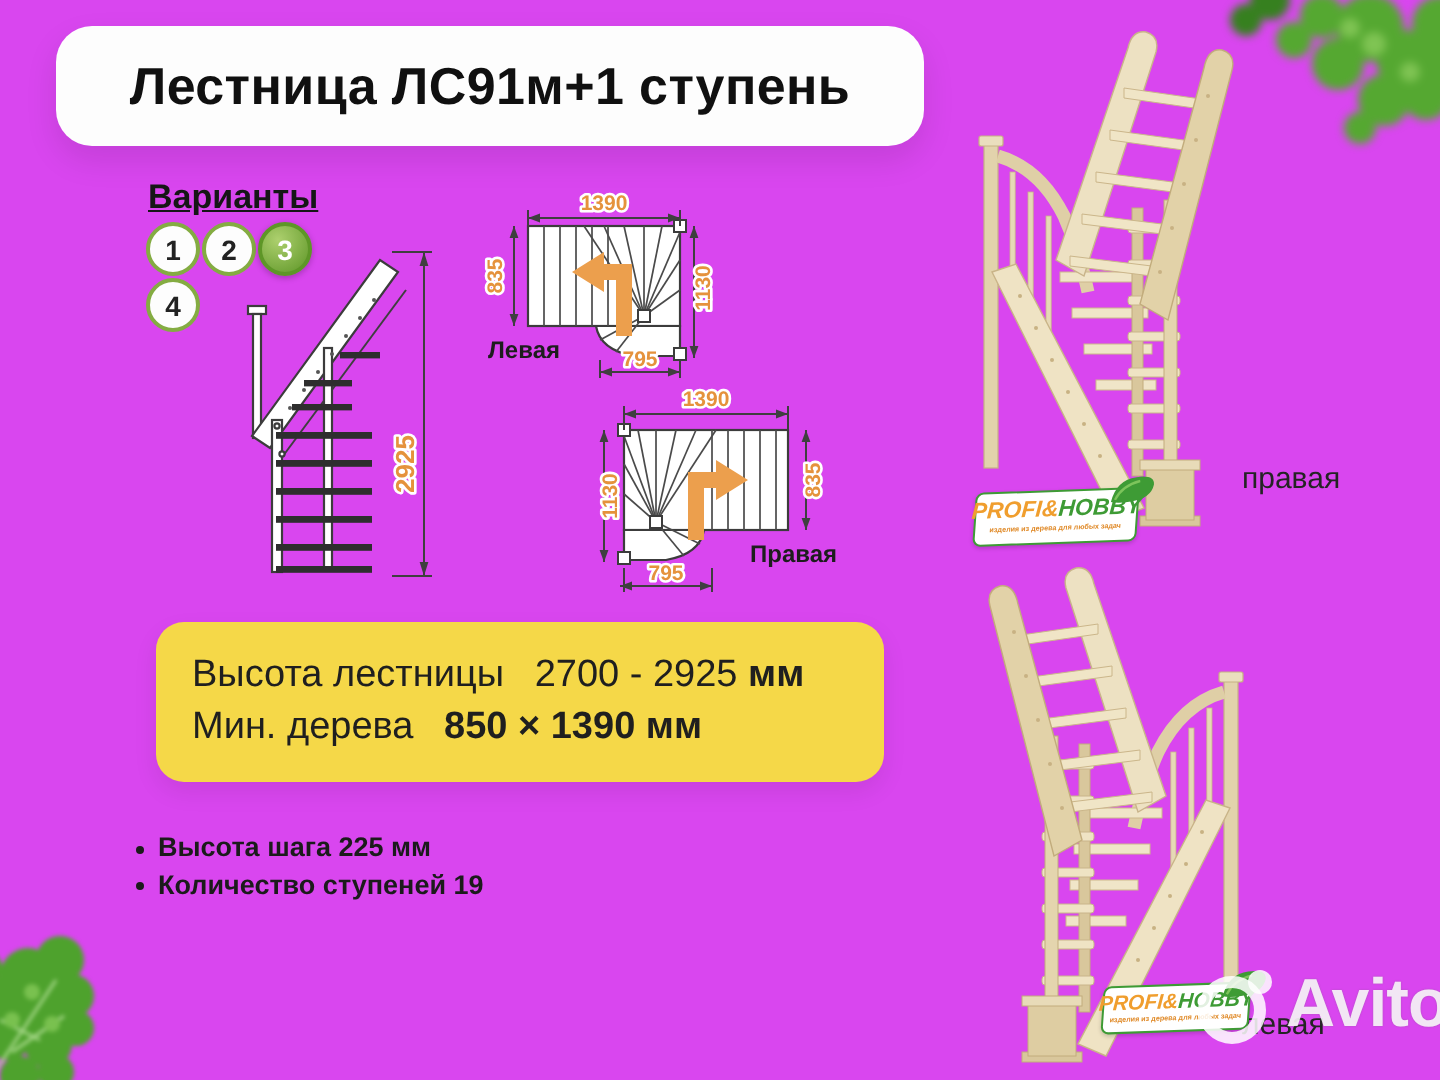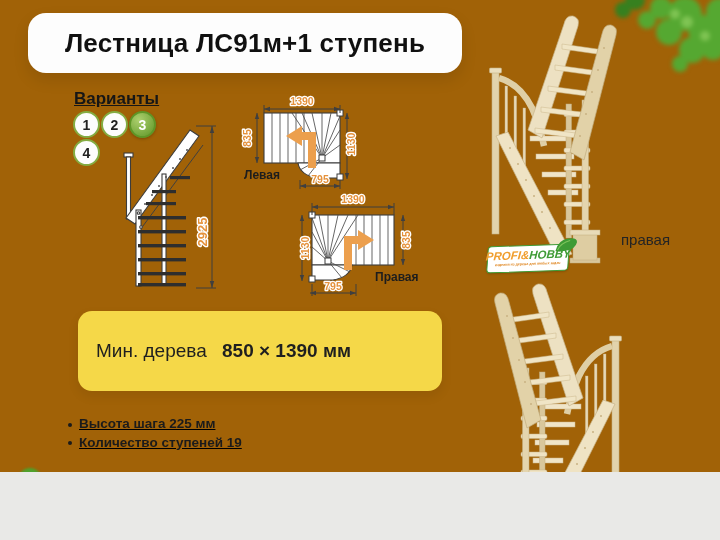--- a/index.html
+++ b/index.html
@@ -1,16 +1,16 @@
 <!DOCTYPE html>
 <html><head>
 <meta charset="utf-8">
 <style>
   html,body{margin:0;padding:0;background:#e9e9e7;}
-  .stage{position:relative;width:720px;height:472px;background:#a16207;overflow:hidden;
+  .stage{position:relative;width:720px;height:540px;background:#d946ef;overflow:hidden;
          font-family:"Liberation Sans","DejaVu Sans",sans-serif;}
 
   
   .title-banner{position:absolute;left:28px;top:13px;width:434px;height:60px;background:#fdfdfd;
                 border-radius:18px;box-shadow:0 7px 16px rgba(0,0,0,.10);
                 display:flex;align-items:center;justify-content:center;}
   .title-banner h1{margin:0;font-size:26px;font-weight:bold;color:#101010;letter-spacing:.2px;}
 
   
   .variants-heading{position:absolute;left:74px;top:89px;font-size:17px;font-weight:bold;color:#161616;text-decoration:underline;}
@@ -39,21 +39,21 @@
 
   
   .banner{position:absolute;left:78px;top:311px;width:364px;height:80px;background:#F5D848;border-radius:14px;
           box-shadow:0 5px 12px rgba(0,0,0,.08);display:flex;flex-direction:column;justify-content:center;
           gap:4px;padding-left:18px;box-sizing:border-box;}
   .bline{font-size:19px;color:#1f1f1f;}
   .bline b{font-weight:bold;}
   .gap{display:inline-block;width:10px;}
 
   
-  .specs{position:absolute;margin:0;padding:0;list-style:none;text-decoration:underline;}
+  .specs{position:absolute;margin:0;padding:0;list-style:none;}
   .specs li{font-weight:bold;font-size:13.5px;color:#1b1b1b;line-height:18.5px;padding-left:13px;position:relative;}
   .specs li::before{content:"";position:absolute;left:2px;top:7.5px;width:4px;height:4px;border-radius:50%;background:#1b1b1b;}
   .specs-left{left:66px;top:415px;width:212px;}
   .specs-right{left:278px;top:415px;width:238px;}
 
   
   .render1{left:478px;top:8px;width:165px;height:262px;}
   .render2{left:468px;top:276px;width:165px;height:262px;}
   .render-label{position:absolute;font-size:15px;color:#242424;}
   .label1{left:621px;top:231px;} .label2{left:621px;top:504px;}
@@ -279,20 +279,25 @@
       <polygon points="16,107 22,104.8 22,109.2" fill="#3f3f3f"></polygon>
         <polygon points="62,107 56,104.8 56,109.2" fill="#3f3f3f"></polygon>
       <line x1="18" y1="98" x2="18" y2="110" class="dln"></line>
         <line x1="62" y1="98" x2="62" y2="110" class="dln"></line>
       <text class="dim" x="39" y="104" text-anchor="middle">795</text>
     </g>
     <text class="plabel" x="81" y="95">Правая</text>
   </svg>
 
   <div class="banner">
+    <div class="bline">
+      <span>Высота лестницы</span><span class="gap"></span>
+      <span>2700 - 2925</span>
+      <b>мм</b>
+    </div>
     <div class="bline">
       <span>Мин. дерева</span><span class="gap"></span>
       <b>850 × 1390 мм</b>
     </div>
   </div>
 
   <ul class="specs specs-left">
     <li>Высота шага 225 мм</li>
     <li>Количество ступеней 19</li>
   </ul>

